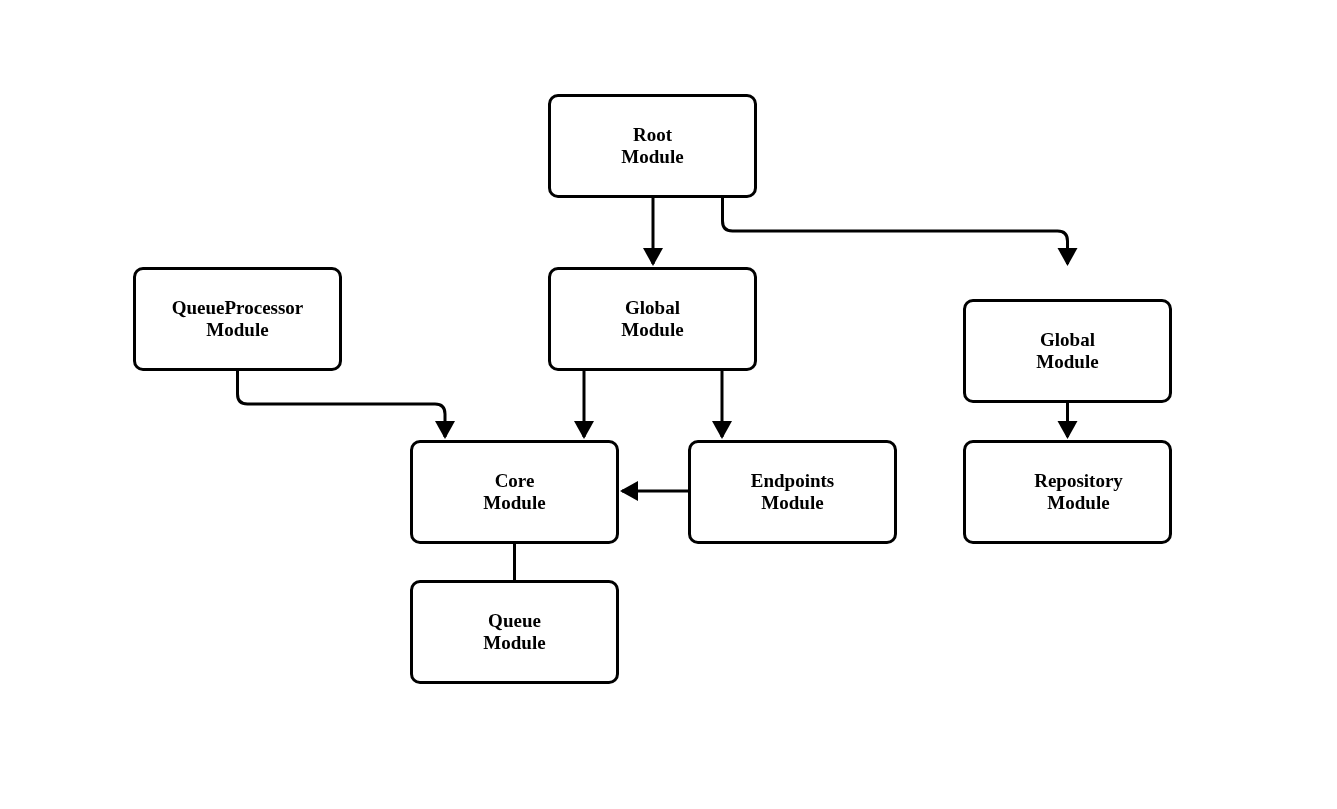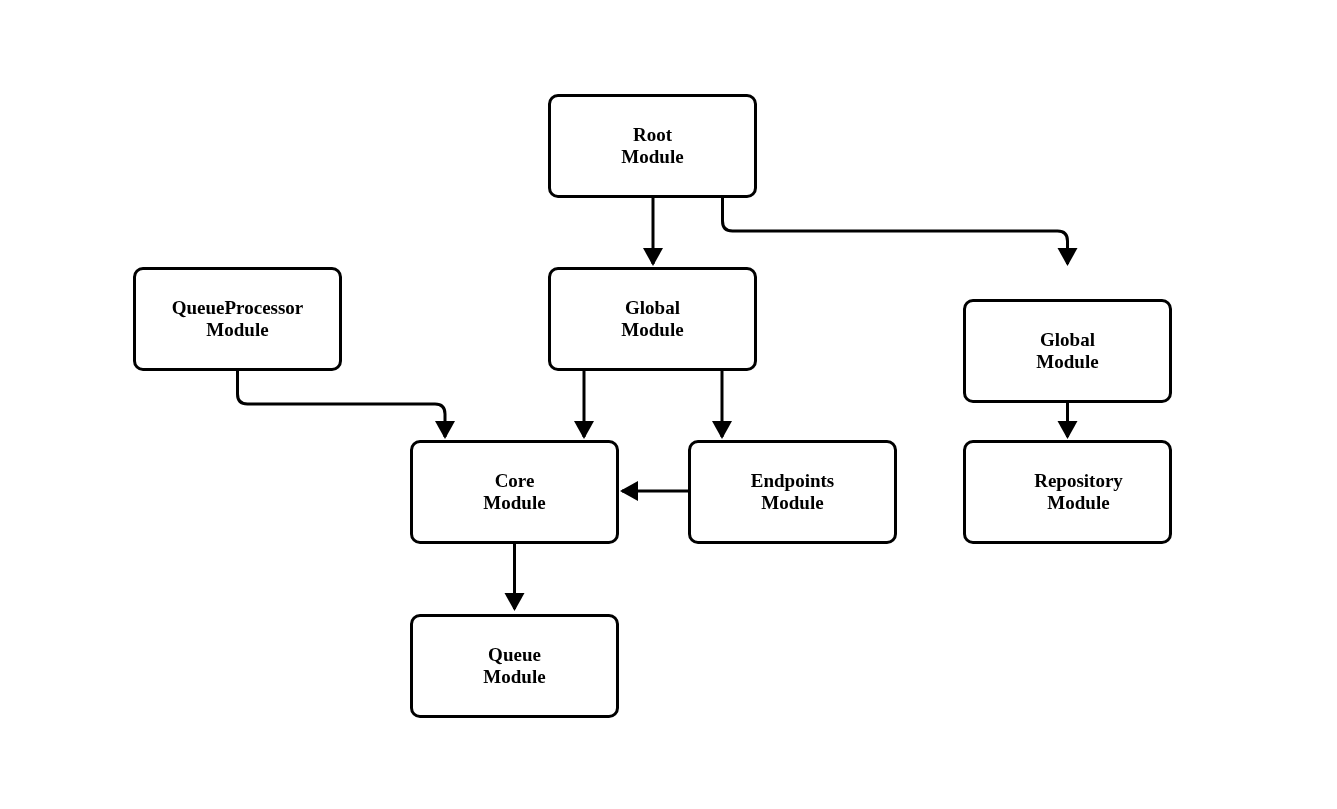--- a/index.html
+++ b/index.html
@@ -93,18 +93,18 @@
   <div class="node" style="left:688px; top:440px;">
     <span>Endpoints</span>
     <span>Module</span>
   </div>
 
   <div class="node" style="left:963px; top:440px;padding-left:22px;">
     <span>Repository</span>
     <span>Module</span>
   </div>
 
-  <div class="node" style="left:410px; top:614px;">
+  <div class="node" style="left:410px; top:580px;">
     <span>Queue</span>
     <span>Module</span>
   </div>
 
 </div>
 
 </body></html>

